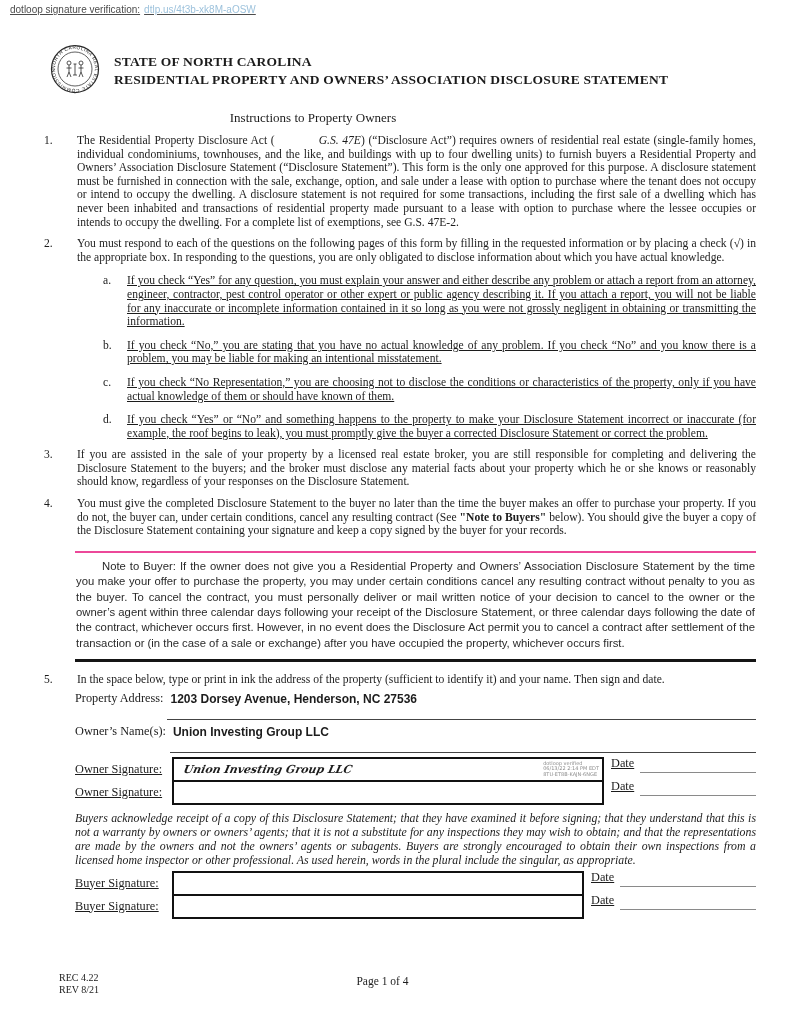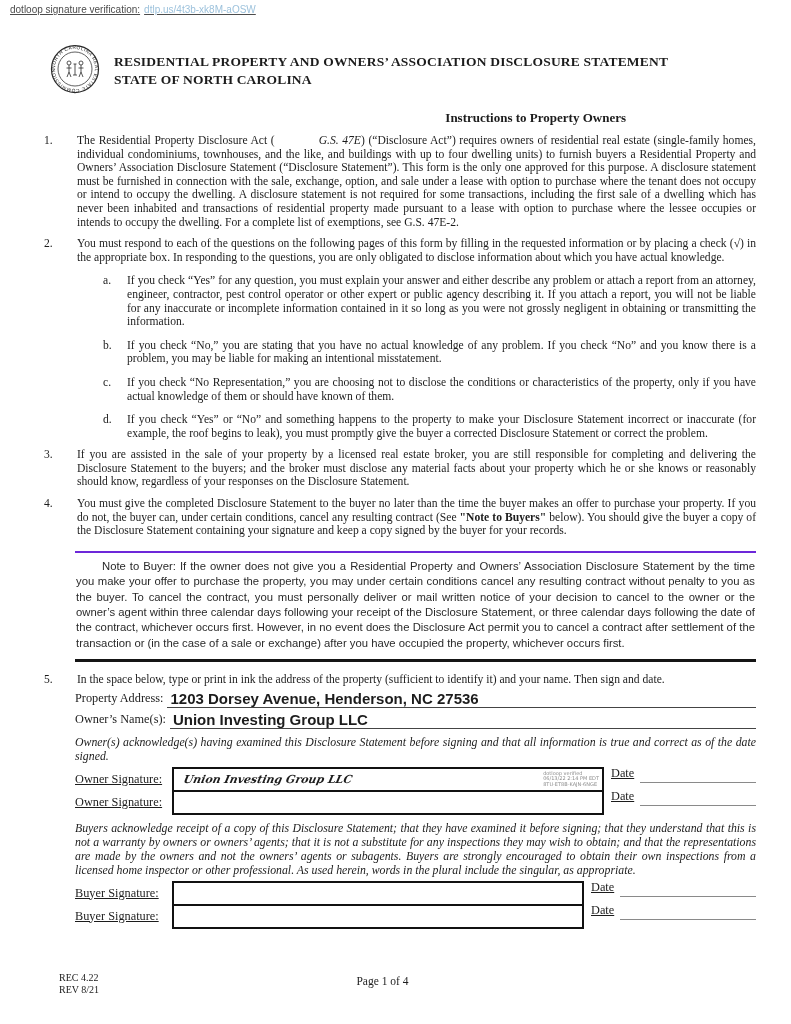--- a/index.html
+++ b/index.html
@@ -16,51 +16,51 @@
     font-family:"Liberation Sans",sans-serif;font-size:10px;color:#4c4c4c;text-decoration:underline;
   }
   .verify .vlink{color:#9dc2dc;text-decoration:none;margin-left:4px;cursor:pointer;}
 
   
   .header{position:absolute;top:44px;left:50px;display:flex;}
   .seal{width:50px;height:50px;flex:none;}
   .titles{margin-left:14px;padding-top:9px;font-weight:bold;font-size:13.5px;line-height:18px;letter-spacing:.2px;}
 
   .heading{
-    position:absolute;top:110px;left:0;width:626px;text-align:right;
-    font-weight:bold;font-size:13px;
+    position:absolute;top:110px;left:0;width:626px;text-align:center;
+    font-weight:normal;font-size:13px;
   }
 
   
   .content{
     position:absolute;top:134px;left:42px;width:714px;
     font-size:11.6px;line-height:13.6px;
   }
   .item{display:flex;margin-top:8px;}
   .item:first-child{margin-top:0;}
   .num{width:33px;flex:none;padding-left:2px;}
   .itext{flex:1;text-align:justify;}
   .sub{display:flex;margin:10px 0 0 26px;}
   .letter{width:24px;flex:none;}
-  .stext{flex:1;text-align:justify;}
+  .stext{flex:1;text-align:justify;text-decoration:underline;}
 
   .notebox{
-    margin:13px 0 0 33px;border-top:2px solid #6d28d9;border-bottom:3px solid #151515;
+    margin:13px 0 0 33px;border-top:2px solid #ec4899;border-bottom:3px solid #151515;
     padding:6px 1px 8px 1px;
     font-family:"Liberation Sans",sans-serif;font-size:11.3px;line-height:15.4px;
     text-align:justify;text-indent:26px;color:#2a2a2a;
   }
 
   .fields{margin-left:33px;}
   .frow{display:flex;align-items:flex-start;margin-top:5px;font-size:12.3px;}
   .flabel{flex:none;padding-right:4px;}
   .fvalue{
     flex:1;border-bottom:1px solid #444;
-    font-family:"Liberation Sans",sans-serif;font-weight:bold;font-size:15px;
-    padding:0 0 1px 3px;line-height:14px;
+    font-family:"Liberation Sans",sans-serif;font-weight:bold;font-size:12px;
+    padding:0 0 13px 3px;line-height:14px;
   }
   .ack{font-style:italic;text-align:justify;margin-top:6px;font-size:11.8px;line-height:14px;}
 
   .sigrow{display:flex;align-items:stretch;margin-top:0;font-size:12.3px;text-decoration:underline;}
   .sigrow.first{margin-top:4px;}
   .sigrow.stack{margin-top:-2px;}
   .siglabel{flex:none;width:97px;align-self:center;}
   .sigbox{
     position:relative;height:21px;border:2px solid #111;background:#fff;flex:none;
   }
@@ -106,22 +106,22 @@
     </text>
     <g stroke="#2a2a2a" stroke-width="1.6" fill="none">
       <circle cx="38" cy="38" r="4"></circle>
         <path d="M38 42 v14 M33 48 h10 M38 56 l-4 10 M38 56 l4 10"></path>
       <circle cx="62" cy="38" r="4"></circle>
         <path d="M62 42 v14 M57 48 h10 M62 56 l-4 10 M62 56 l4 10"></path>
       <path d="M47 40 h6 M50 40 v22 M46 62 h8"></path>
     </g>
   </svg>
   <div class="titles">
+    <div>STATE OF NORTH CAROLINA</div>
     <div>RESIDENTIAL PROPERTY  AND OWNERS’ ASSOCIATION DISCLOSURE STATEMENT</div>
-    <div>STATE OF NORTH CAROLINA</div>
   </div>
 </div>
 
 <div class="heading">Instructions to Property Owners</div>
 
 <div class="content">
 
   <div class="item">
     <div class="num">1.</div>
     <div class="itext"><span>The Residential Property Disclosure Act (</span><span class="i">G.S. 47E</span><span>) (“Disclosure Act”) requires owners of residential real estate (single-family homes, individual condominiums, townhouses, and the like, and buildings with up to four dwelling units) to furnish buyers a Residential Property and Owners’ Association Disclosure Statement (“Disclosure Statement”). This form is the only one approved for this purpose. A disclosure statement must be furnished in connection with the sale, exchange, option, and sale under a lease with option to purchase where the tenant does not occupy or intend to occupy the dwelling.  A disclosure statement is not required for some transactions, including the first sale of a dwelling which has never been inhabited and transactions of residential property made pursuant to a lease with option to purchase where the lessee occupies or intends to occupy the dwelling.  For a complete list of exemptions, see G.S. 47E-2.</span></div>
@@ -172,21 +172,20 @@
     <div class="frow">
       <div class="flabel">Property Address:</div>
       <div class="fvalue">1203 Dorsey Avenue, Henderson, NC 27536</div>
     </div>
 
     <div class="frow">
       <div class="flabel">Owner’s Name(s):</div>
       <div class="fvalue">Union Investing Group LLC</div>
     </div>
 
-    <div class="ack">Owner(s) acknowledge(s) having examined this Disclosure Statement before signing and that all information is true and correct as of the date signed.</div>
 
     <div class="sigrow first">
       <div class="siglabel">Owner Signature:</div>
       <div class="sigbox owner">
         <span class="script">Union Investing Group LLC</span>
         <div class="stamp">
           <div>dotloop verified</div>
           <div>06/13/22 2:14 PM EDT</div>
           <div>8TU-ET8B-KAJN-6NGE</div>
         </div>

